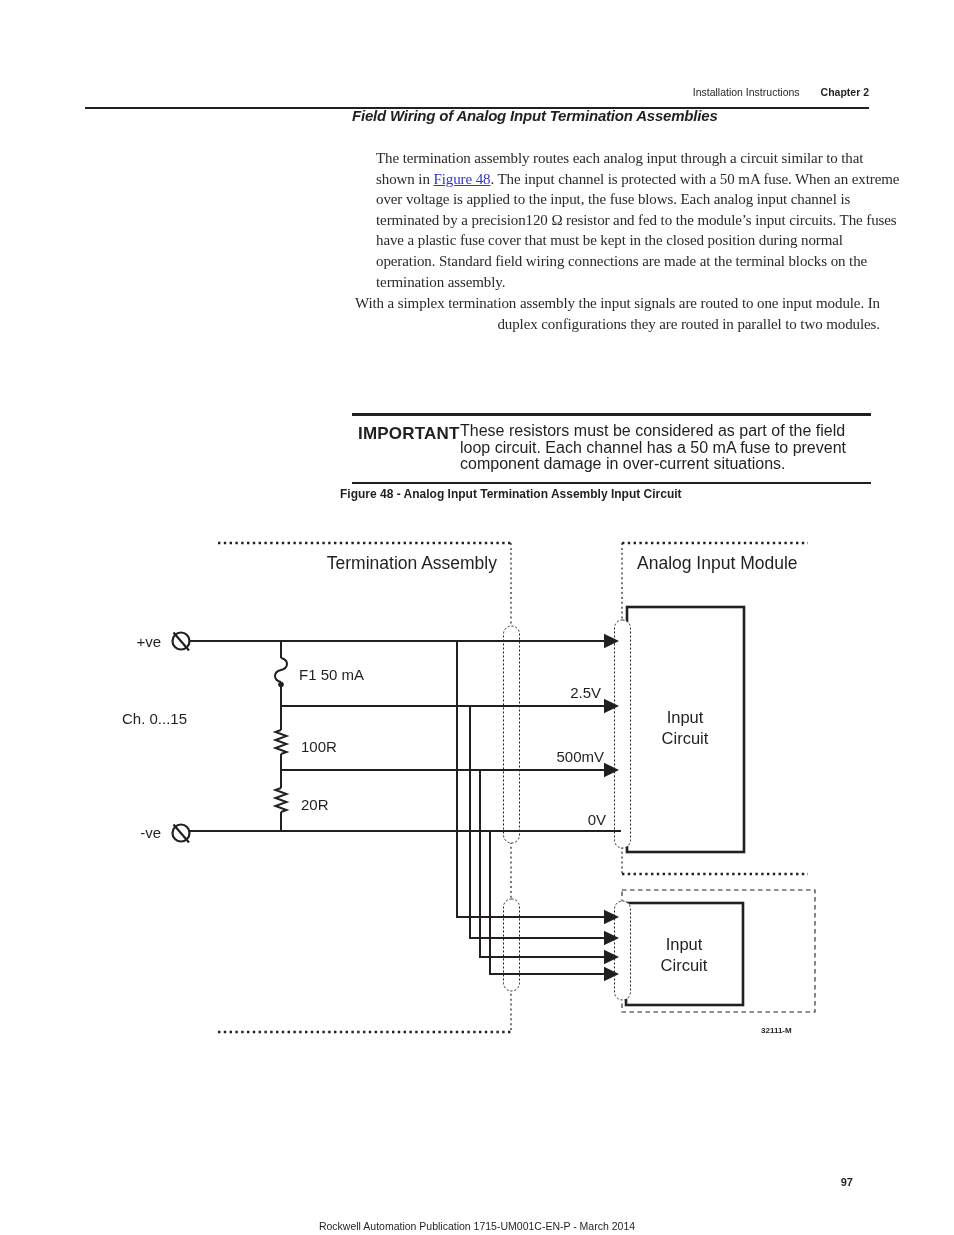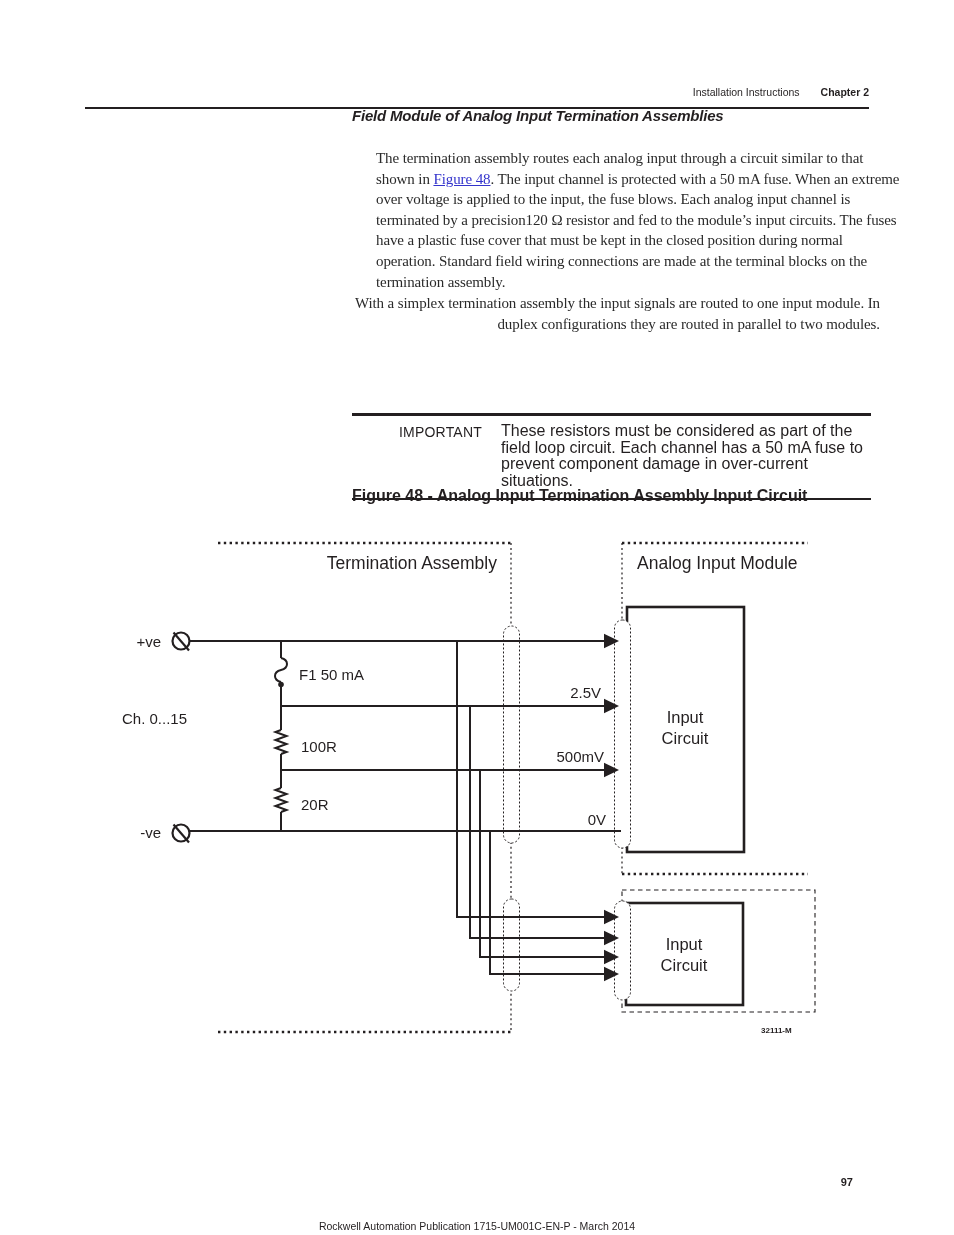--- a/index.html
+++ b/index.html
@@ -20,42 +20,42 @@
   .body-par{position:absolute;left:352px;width:528px;
             font-family:"Liberation Serif",serif;font-size:15px;line-height:20.6px;
             color:#2a2a2a;letter-spacing:-0.1px;}
   .p1{top:148px;margin-left:24px;}
   .p2{top:293px;text-align:right;}
   a.figlink{text-decoration:underline;cursor:pointer;}
   
   .imp{position:absolute;left:352px;top:413px;width:519px;
        border-top:3px solid #231f20;border-bottom:2px solid #231f20;
        display:flex;box-sizing:border-box;padding:7px 0 9px 0;}
-  .imp .lbl{width:102px;flex:0 0 102px;padding-left:6px;font-weight:normal;font-size:14px;
-            padding-top:1px;letter-spacing:0.2px;margin-left:41px;}
+  .imp .lbl{width:102px;flex:0 0 102px;padding-left:6px;font-weight:bold;font-size:17px;
+            padding-top:1px;letter-spacing:0.2px;}
   .imp .txt{flex:1;font-size:16px;line-height:16.5px;padding-right:4px;}
   
-  .figcap{position:absolute;left:352px;top:487px;font-weight:bold;font-size:16px;}
+  .figcap{position:absolute;left:340px;top:487px;font-weight:bold;font-size:12px;}
   
   .diagram{position:absolute;left:0;top:528px;}
   .diagram text{font-family:"Liberation Sans",sans-serif;fill:#231f20;}
   
   .ftr-pub{position:absolute;left:0;top:1220px;width:954px;text-align:center;font-size:10.5px;}
   .ftr-page{position:absolute;right:101px;top:1176px;font-size:11px;font-weight:bold;}
 </style>
 </head>
 <body>
 
 <div class="page">
 
   <div class="hdr">
     <span class="sec">Installation Instructions</span><span class="chap">Chapter 2</span>
   </div>
 
-  <div class="subhead">Field Module of Analog Input Termination Assemblies</div>
+  <div class="subhead">Field Wiring of Analog Input Termination Assemblies</div>
 
   <div class="body-par p1"><span>The termination assembly routes each analog input through a circuit similar to that shown in </span><a class="figlink" style="color: rgb(51, 51, 204);">Figure 48</a><span>. The input channel is protected with a 50 mA fuse. When an extreme over voltage is applied to the input, the fuse blows. Each analog input channel is terminated by a precision120 Ω resistor and fed to the module’s input circuits. The fuses have a plastic fuse cover that must be kept in the closed position during normal operation. Standard field wiring connections are made at the terminal blocks on the termination assembly.</span></div>
 
   <div class="body-par p2">With a simplex termination assembly the input signals are routed to one input module. In duplex configurations they are routed in parallel to two modules.</div>
 
   <div class="imp">
     <div class="lbl">IMPORTANT</div>
     <div class="txt">These resistors must be considered as part of the field loop circuit. Each channel has a 50 mA fuse to prevent component damage in over-current situations.</div>
   </div>
 

